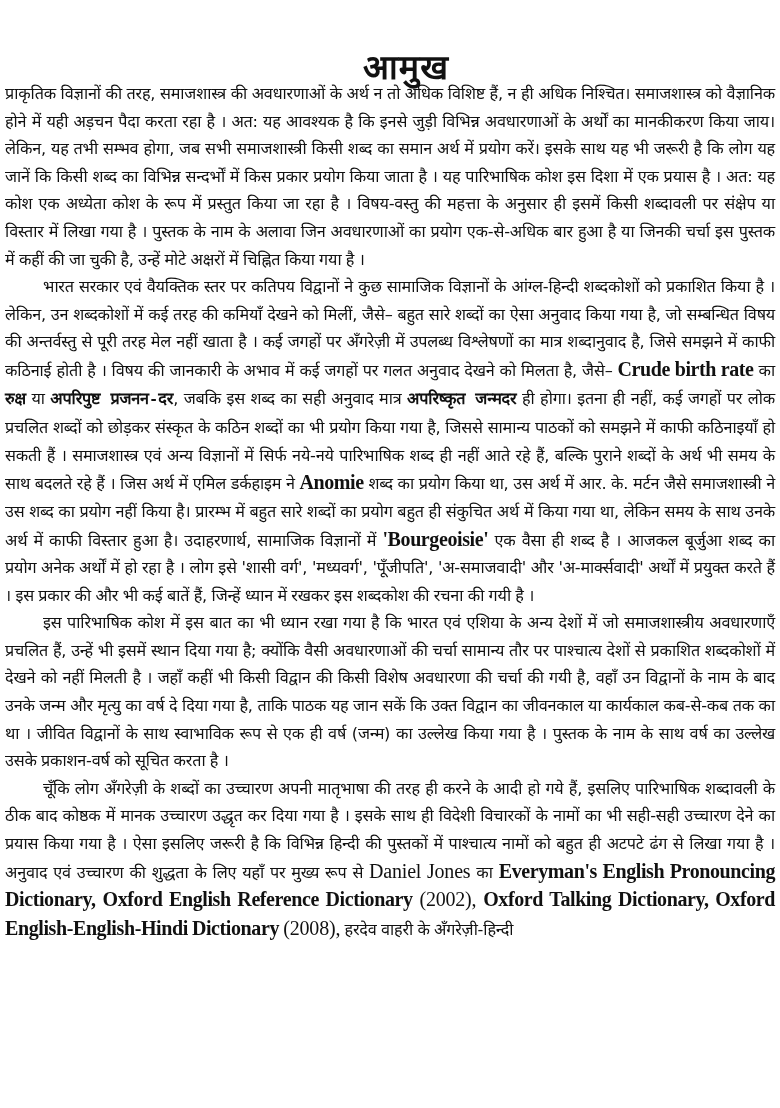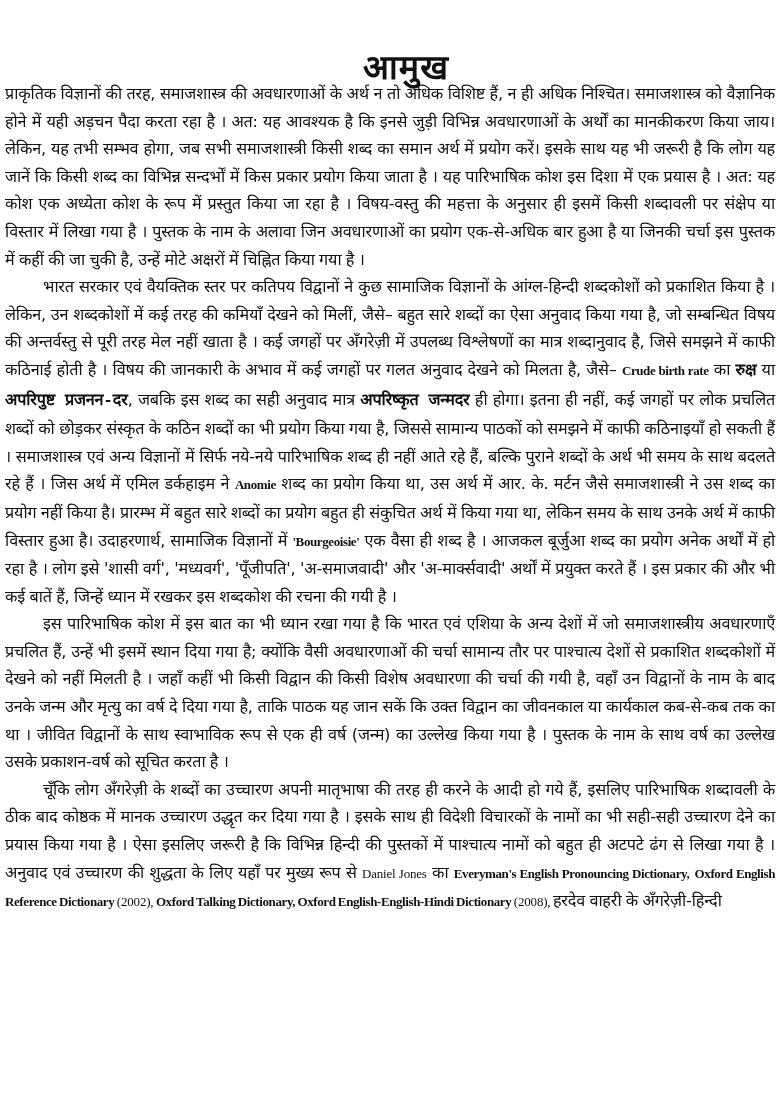--- a/index.html
+++ b/index.html
@@ -14,21 +14,21 @@
     text-align: center; font-size: 34px; font-weight: bold; line-height: 44px;
     letter-spacing: 1px;
   }
   .body {
     position: absolute; top: 80px; left: 5px; width: 770px;
     font-size: 16.2px; line-height: 27.6px; text-align: justify;
     letter-spacing: -0.2px; word-spacing: -0.5px;
   }
   .body p { margin: 0; }
   .body p.indent { text-indent: 38px; }
-  .en { font-family: "Liberation Serif", serif; font-size: 13px; }
+  .en { font-family: "Liberation Serif", serif; font-size: 20px; }
   b.en { font-weight: bold; letter-spacing: -0.4px; }
   b.hi { font-weight: bold; font-family: Liberation Mono, monospace; }
 </style>
 </head>
 <body>
 
 <div class="page">
   <h1 class="title">आमुख</h1>
   <div class="body">
     <p><span>प्राकृतिक विज्ञानों की तरह, समाजशास्त्र की अवधारणाओं के अर्थ न तो अधिक विशिष्ट हैं, न ही अधिक निश्चित। समाजशास्त्र को वैज्ञानिक होने में यही अड़चन पैदा करता रहा है । अत: यह आवश्यक है कि इनसे जुड़ी विभिन्न अवधारणाओं के अर्थों का मानकीकरण किया जाय। लेकिन, यह तभी सम्भव होगा, जब सभी समाजशास्त्री किसी शब्द का समान अर्थ में प्रयोग करें। इसके साथ यह भी जरूरी है कि लोग यह जानें कि किसी शब्द का विभिन्न सन्दर्भों में किस प्रकार प्रयोग किया जाता है । यह पारिभाषिक कोश इस दिशा में एक प्रयास है । अत: यह कोश एक अध्येता कोश के रूप में प्रस्तुत किया जा रहा है । विषय-वस्तु की महत्ता के अनुसार ही इसमें किसी शब्दावली पर संक्षेप या विस्तार में लिखा गया है । पुस्तक के नाम के अलावा जिन अवधारणाओं का प्रयोग एक-से-अधिक बार हुआ है या जिनकी चर्चा इस पुस्तक में कहीं की जा चुकी है, उन्हें मोटे अक्षरों में चिह्नित किया गया है ।</span></p>

